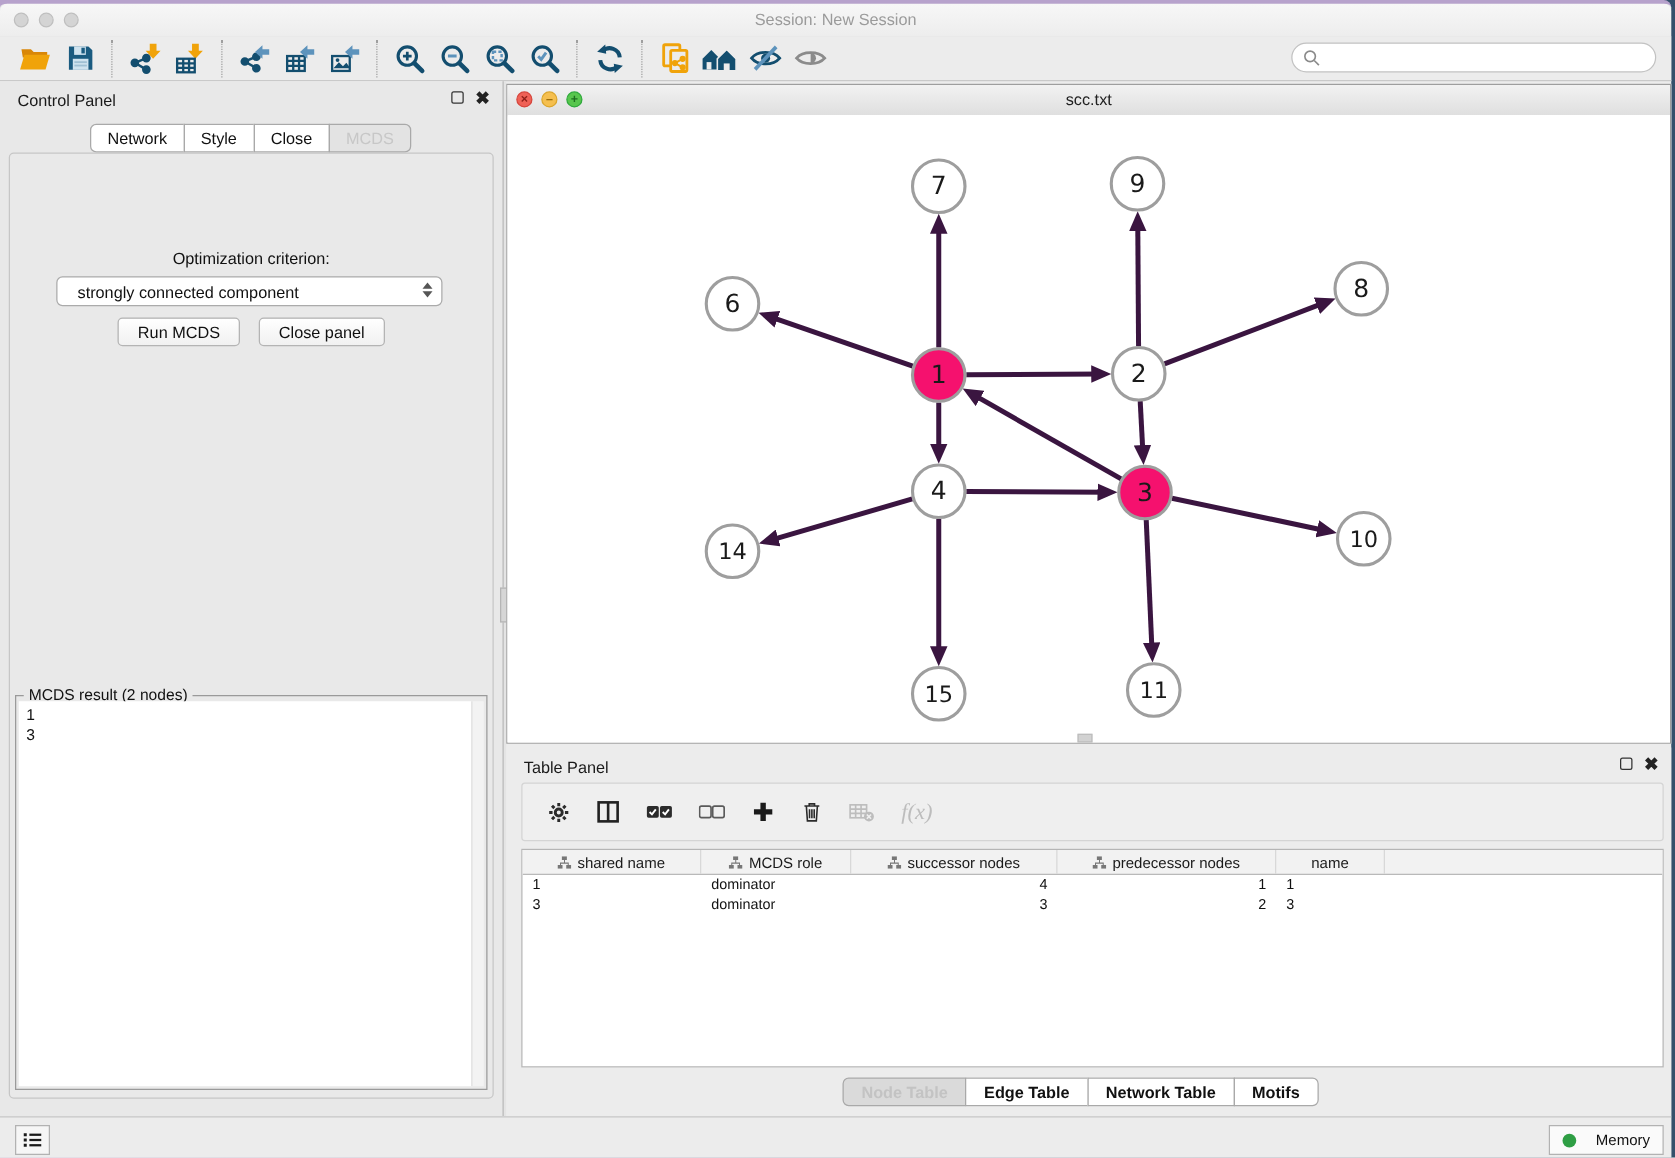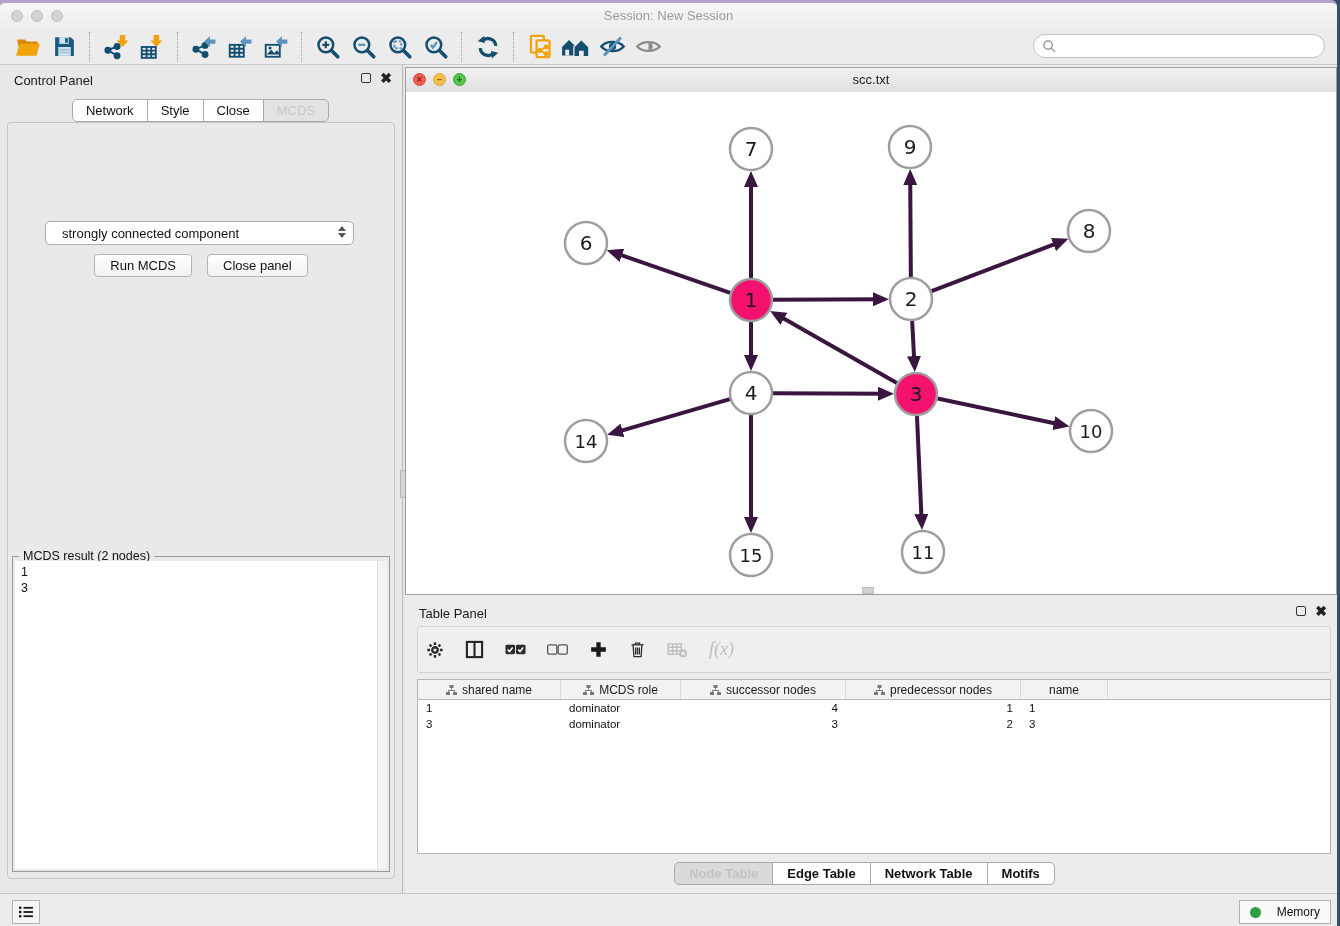--- a/index.html
+++ b/index.html
@@ -58,21 +58,21 @@
   .net-title{position:absolute;left:0;right:0;top:4px;text-align:center;font-size:13px;color:#222;}
   .tl{position:absolute;top:5px;width:13px;height:13px;border-radius:50%;box-sizing:border-box;font-size:10px;font-weight:bold;text-align:center;line-height:12px;}
   .tl-red{left:7px;background:#ef6156;border:1px solid #d6453c;color:#8e1f18;}
   .tl-yellow{left:27px;background:#f5bf4f;border:1px solid #dba62c;color:#9a6b07;}
   .tl-green{left:47px;background:#57c64d;border:1px solid #2fa93c;color:#1d6e20;}
   .net-canvas{position:absolute;left:0;top:24px;right:0;bottom:0;background:#fff;}
   .canvas-grip{position:absolute;left:456px;bottom:0px;width:12px;height:7px;background:#d2d2d2;border:1px solid #bdbdbd;box-sizing:border-box;}
 
   
   .table-panel{position:absolute;left:405px;top:595px;width:932px;height:295px;background:#ececec;}
-  .tp-toolbar{position:absolute;left:12px;right:6px;top:28px;height:47px;background:#efefef;border:1px solid #d4d4d4;border-radius:3px;display:flex;align-items:center;padding-left:8px;gap:21px;box-sizing:border-box;}
+  .tp-toolbar{position:absolute;left:12px;right:6px;top:28px;height:47px;background:#efefef;border:1px solid #d4d4d4;border-radius:3px;display:flex;align-items:center;padding-left:20px;gap:21px;box-sizing:border-box;}
   .tp-ico{display:flex;align-items:center;justify-content:center;}
   .fx-label{font-family:"Liberation Serif",serif;font-style:italic;font-size:18px;color:#bdbdbd;}
   .nt{position:absolute;left:12px;right:6px;top:81px;bottom:39px;background:#fff;border:1px solid #b5b5b5;box-sizing:border-box;overflow:hidden;}
   .nt-head{display:flex;height:19px;background:#f2f2f2;border-bottom:1px solid #b9b9b9;}
   .th{display:flex;align-items:center;justify-content:center;gap:5px;font-size:12px;color:#1a1a1a;border-right:1px solid #d8d8d8;box-sizing:border-box;height:19px;flex:0 0 auto;}
   .nt-row{display:flex;height:16px;}
   .td{font-size:11.5px;color:#111;box-sizing:border-box;flex:0 0 auto;line-height:16px;}
   .td.left{text-align:left;padding-left:8px;}
   .td.right{text-align:right;padding-right:8px;}
   .bt-tabs{position:absolute;left:0;right:12px;bottom:8px;display:flex;justify-content:center;}
@@ -272,20 +272,21 @@
         <div class="close-ico">✖</div>
       </div>
     </div>
     <div class="cp-tabs" id="cp-tabs">
         <div class="cp-tab">Network</div>
         <div class="cp-tab">Style</div>
         <div class="cp-tab">Close</div>
         <div class="cp-tab active">MCDS</div>
       </div>
     <div class="cp-body">
+      <div class="opt-label">Optimization criterion:</div>
       <div class="dropdown">
         <span>strongly connected component</span>
         <span class="dd-arrows">
             <i class="dd-up"></i>
             <i class="dd-down"></i>
           </span>
       </div>
       <div class="cp-btn-row">
         <button class="btn">Run MCDS</button>
         <button class="btn">Close panel</button>

